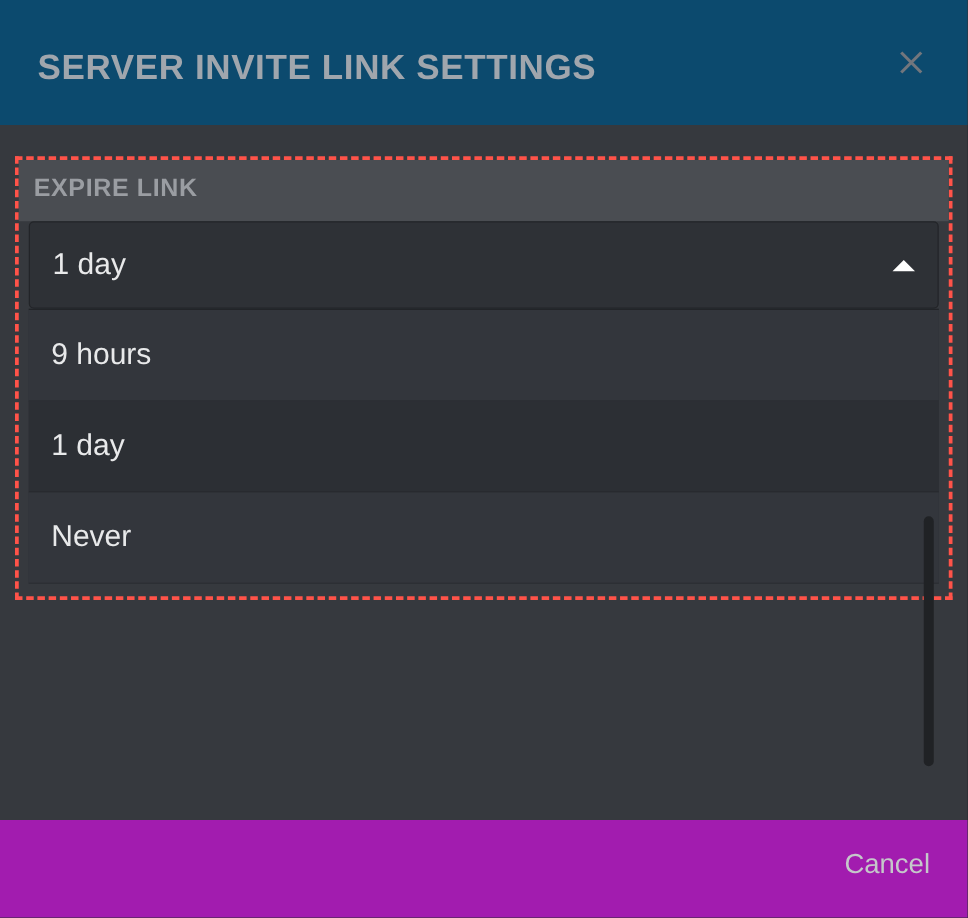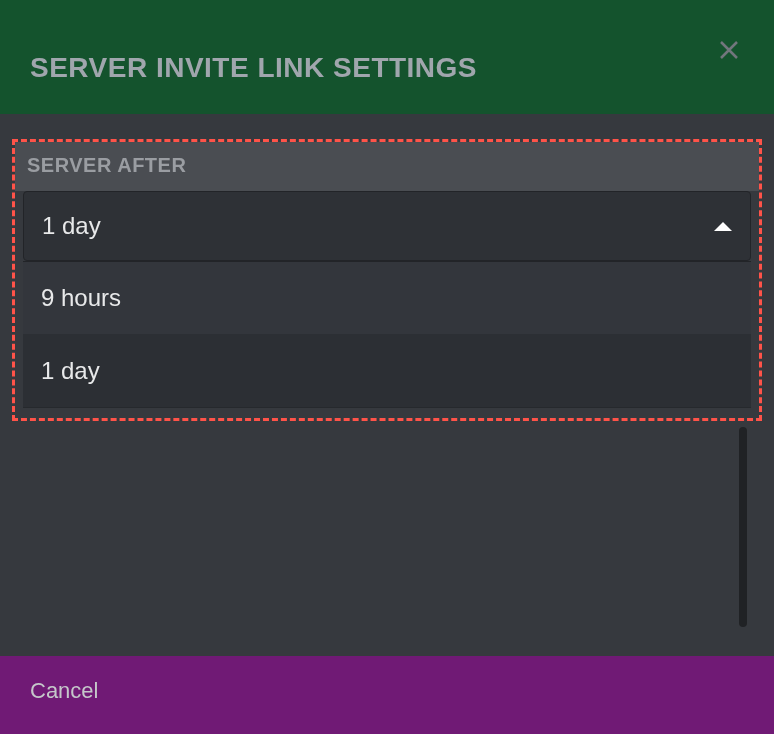--- a/index.html
+++ b/index.html
@@ -15,23 +15,23 @@
       position: relative;
       overflow: hidden;
     }
     .modal {
       width: 100%;
       height: 100%;
       background: #36393e;
       position: relative;
     }
     .modal-header {
-      padding: 52px 30px 30px 30px;
+      padding: 38px 30px 30px 30px;
       position: relative;
-      background: #14532d;
+      background: #0c4a6e;
     }
     .modal-title {
       color: #a0a6ad;
       font-size: 28px;
       font-weight: 700;
       letter-spacing: 0.5px;
     }
     .close-button {
       position: absolute;
       top: 35px;
@@ -127,23 +127,24 @@
       position: absolute;
       bottom: 0;
     }
     .modal-footer {
       position: absolute;
       bottom: 0;
       left: 0;
       right: 0;
       padding: 22px 30px 30px 30px;
       display: flex;
+      justify-content: flex-end;
       align-items: center;
       gap: 28px;
-      background: #701a75;
+      background: #a21caf;
     }
     .cancel-button {
       color: #c5c7ca;
       font-size: 22px;
       font-weight: 500;
       cursor: pointer;
       background: none;
       border: none;
     }
     .generate-button {
@@ -164,29 +165,30 @@
   <div class="modal-header">
     <div class="modal-title">SERVER INVITE LINK SETTINGS</div>
     <div class="close-button">
       <svg viewBox="0 0 24 24" fill="none">
         <path d="M4 4 L20 20 M20 4 L4 20"></path>
       </svg>
     </div>
   </div>
 
   <div class="highlighted-section">
-    <div class="section-label">SERVER AFTER</div>
+    <div class="section-label">EXPIRE LINK</div>
     <div class="select-wrapper">
       <div class="select-box">
         <span class="select-value">1 day</span>
         <span class="chevron-up"></span>
       </div>
       <div class="dropdown">
         <div class="dropdown-item">9 hours</div>
         <div class="dropdown-item selected">1 day</div>
+        <div class="dropdown-item">Never</div>
         <div class="scrollbar-track">
           <div class="scrollbar-thumb"></div>
         </div>
       </div>
     </div>
   </div>
 
   <div class="modal-footer">
     <button class="cancel-button">Cancel</button>
   </div>

